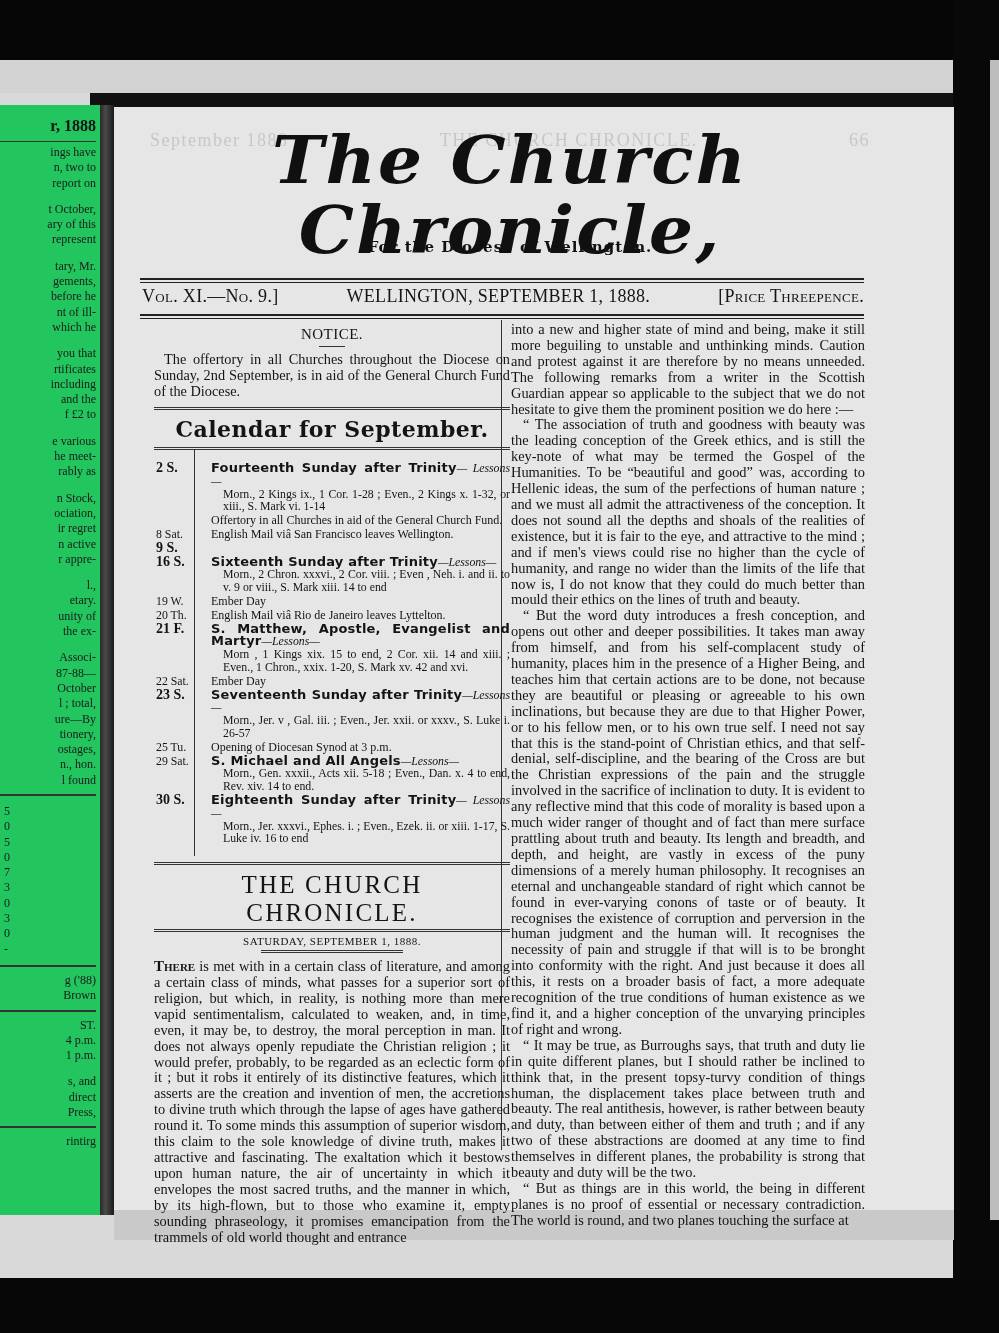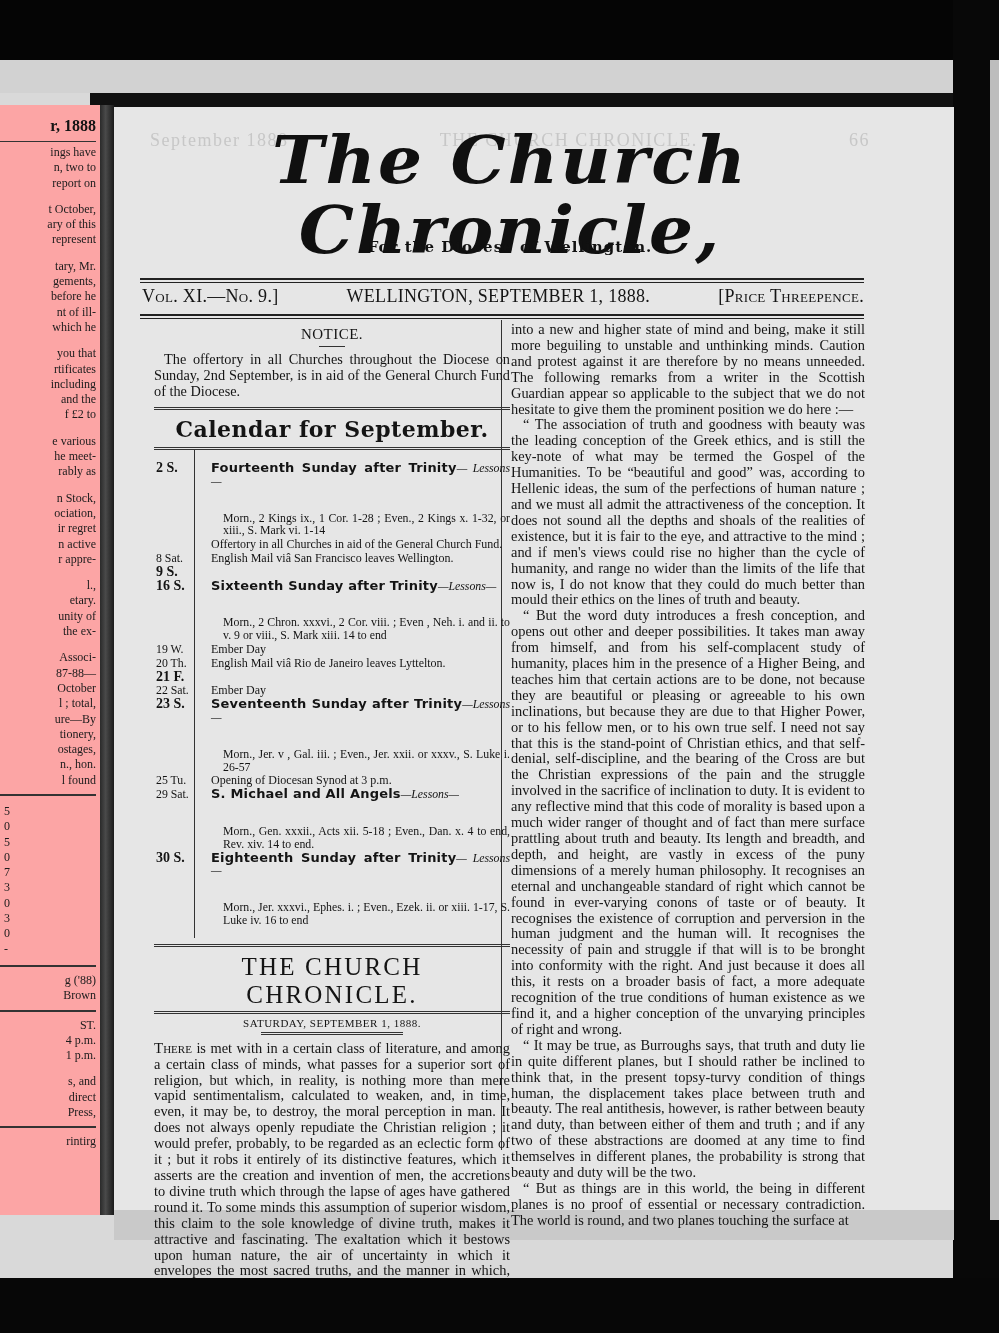--- a/index.html
+++ b/index.html
@@ -6,21 +6,21 @@
   body{width:999px;height:1333px;background:#0a0a0a;position:relative;overflow:hidden;font-family:"Liberation Serif","DejaVu Serif",serif;color:#141414;}
   .top-strip{position:absolute;left:0;top:0;width:999px;height:60px;background:#050505;}
   .scan-bg{position:absolute;left:0;top:60px;width:960px;height:1220px;background:#d9d9d9;}
   .bottom-strip{position:absolute;left:0;top:1278px;width:999px;height:55px;background:#070707;}
   .right-strip{position:absolute;left:953px;top:0;width:46px;height:1333px;background:#080808;}
   .right-sliver{position:absolute;left:990px;top:60px;width:9px;height:1160px;background:#bdbdbd;}
   
   .cover-top{position:absolute;left:90px;top:93px;width:870px;height:14px;background:#111;}
   .cover-top-light{position:absolute;left:0;top:60px;width:960px;height:33px;background:#d2d2d2;}
   
-  .prev-page{position:absolute;left:0;top:105px;width:100px;height:1110px;background:#fca5a5;overflow:hidden;}
+  .prev-page{position:absolute;left:0;top:105px;width:100px;height:1110px;background:#22c55e;overflow:hidden;}
   .gutter{position:absolute;left:100px;top:105px;width:14px;height:1110px;background:linear-gradient(90deg,#2a2a2a,#4a4a4a 40%,#1a1a1a);}
   .prev-lines{position:absolute;right:4px;top:40px;width:96px;font-family:"Liberation Serif",serif;font-size:12px;line-height:15.3px;text-align:right;color:#1b1b1b;white-space:nowrap;}
   .prev-head{position:absolute;right:4px;top:12px;font-size:16px;font-weight:bold;}
   .prev-head-rule{position:absolute;left:0;right:4px;top:36px;border-top:1px solid #333;}
   .prev-lines .gap{height:11px;}
   .prev-rule{border-top:2px double #333;margin:6px 0;width:96px;}
 
   
   .page{position:absolute;left:114px;top:107px;width:840px;height:1110px;background:#e6e6e6;}
   .page-shadow{position:absolute;left:114px;top:1210px;width:840px;height:30px;background:#c9c9c9;}
@@ -39,26 +39,26 @@
   .cal-title{text-align:center;font-family:"DejaVu Serif",serif;font-weight:bold;font-size:22px;margin:6px 0 5px;letter-spacing:.5px;}
   .dbl{border-top:3px double #333;height:0;}
   .cal-table{position:relative;margin-top:0;}
   .cal-vline{position:absolute;left:40px;top:0;bottom:0;border-left:1px solid #333;}
   .cal-row{display:flex;font-size:11.8px;line-height:12.8px;}
   .cal-date{width:40px;flex:none;font-family:"Liberation Serif",serif;padding-left:2px;white-space:nowrap;}
   .cal-date.big{font-size:14px;font-weight:bold;}
   .cal-body{flex:1;padding-left:15px;text-align:justify;}
   .cal-body .head{font-family:"DejaVu Sans",sans-serif;font-size:13px;font-weight:bold;letter-spacing:.2px;}
   .cal-body .lessons{font-style:italic;}
-  .cal-body .det{padding-left:12px;display:block;margin-top:24px;}
+  .cal-body .det{padding-left:12px;display:block;}
   .cal-body .plain{font-size:12px;}
   .paper-title{text-align:center;font-size:25px;letter-spacing:2.2px;margin-top:6px;line-height:28px;}
   .paper-date{text-align:center;font-size:11px;letter-spacing:.5px;margin:3px 0 3px;}
   .article{font-size:14.4px;line-height:15.9px;text-align:justify;}
-  .article .sc{font-variant:small-caps;font-size:15px;}
+  .article .sc{font-variant:small-caps;font-size:15px;font-weight:bold;}
   .col-right{position:absolute;left:511px;top:322px;width:354px;font-size:14.4px;line-height:15.9px;text-align:justify;}
   .col-right p{margin:0;text-indent:0;}
   .col-right p.ind{text-indent:12px;}
   .ghost{position:absolute;left:150px;top:130px;width:720px;display:flex;justify-content:space-between;color:#c7c7c7;font-size:18px;letter-spacing:1.5px;}
 </style>
 </head>
 <body>
 
 <div class="top-strip"></div>
 <div class="scan-bg"></div>
@@ -203,20 +203,21 @@
         <div class="cal-row" style="margin-bottom: 1px;">
           <div class="cal-date">19 W.</div>
           <div class="cal-body"><span class="plain">Ember Day</span></div>
         </div>
         <div class="cal-row" style="margin-bottom: 1px;">
           <div class="cal-date">20 Th.</div>
           <div class="cal-body"><span class="plain">English Mail viâ Rio de Janeiro leaves Lyttelton.</span></div>
         </div>
         <div class="cal-row" style="margin-bottom: 1px;">
           <div class="cal-date big">21 F.</div>
+          <div class="cal-body"><span class="head">S. Matthew, Apostle, Evangelist and Martyr</span><span class="lessons">—Lessons—</span><span class="det">Morn , 1 Kings xix. 15 to end, 2 Cor. xii. 14 and xiii. ; Even., 1 Chron., xxix. 1-20, S. Mark xv. 42 and xvi.</span></div>
         </div>
         <div class="cal-row" style="margin-bottom: 1px;">
           <div class="cal-date">22 Sat.</div>
           <div class="cal-body"><span class="plain">Ember Day</span></div>
         </div>
         <div class="cal-row" style="margin-bottom: 1px;">
           <div class="cal-date big">23 S.</div>
           <div class="cal-body"><span class="head">Seventeenth Sunday after Trinity</span><span class="lessons">—Lessons—</span><span class="det">Morn., Jer. v , Gal. iii. ; Even., Jer. xxii. or xxxv., S. Luke i. 26-57</span></div>
         </div>
         <div class="cal-row" style="margin-bottom: 1px;">

